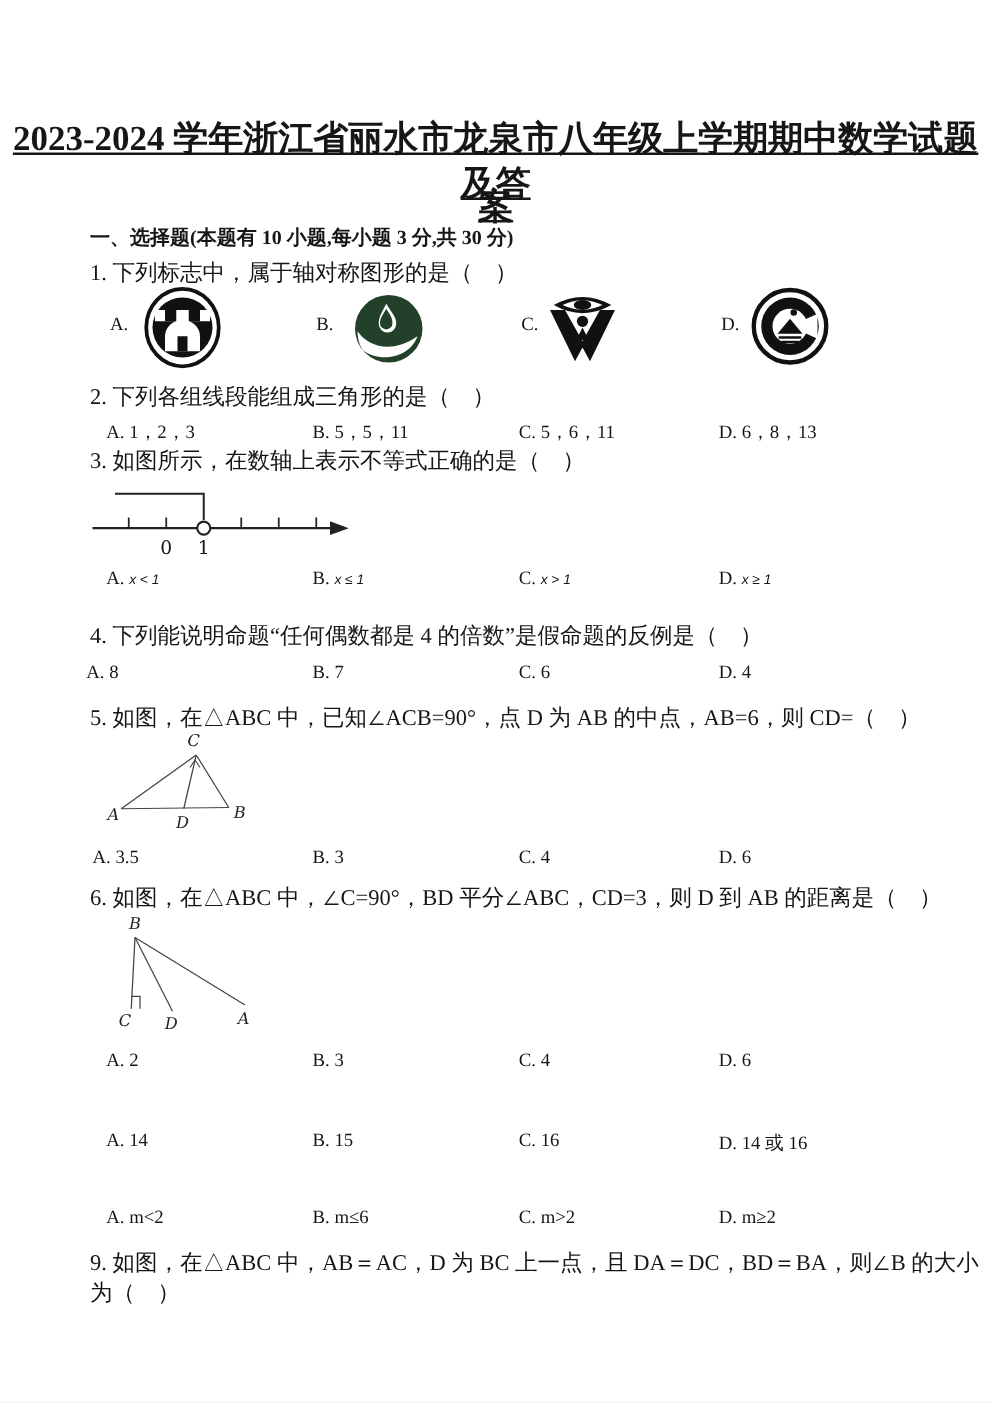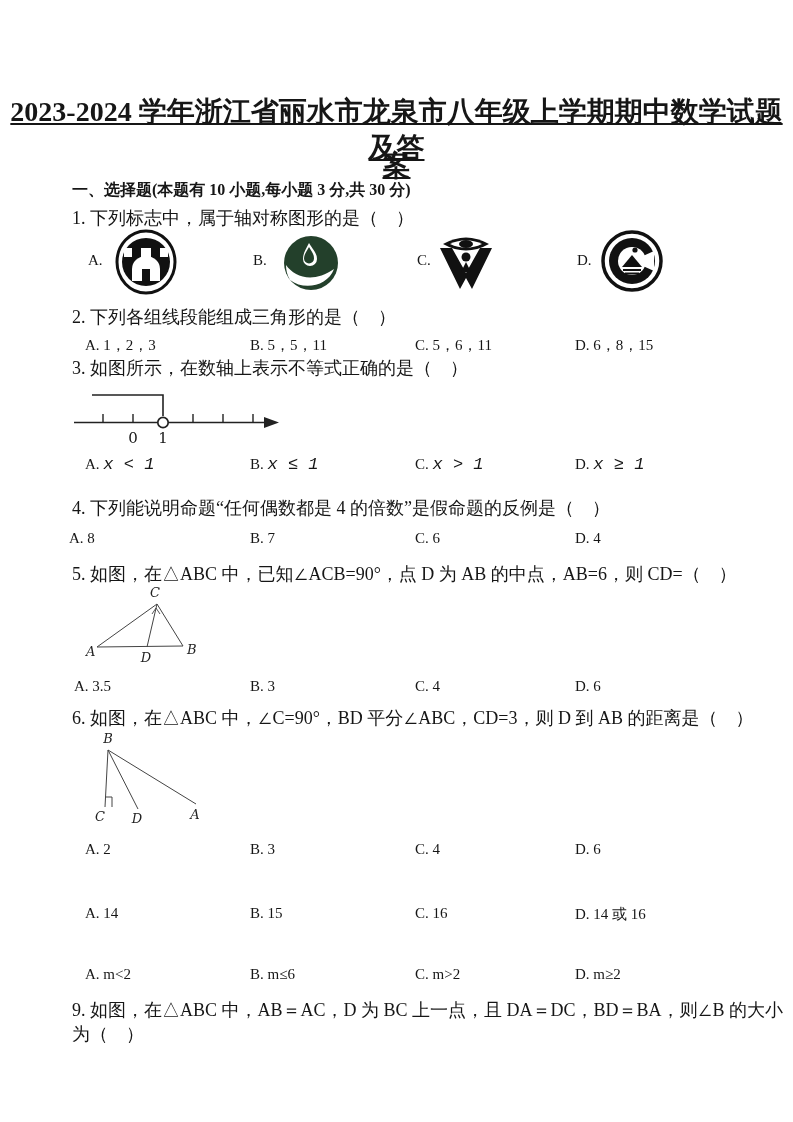--- a/index.html
+++ b/index.html
@@ -5,21 +5,21 @@
   html,body{margin:0;padding:0;background:#e8e8e8;}
   .page{
     position:relative;width:793px;height:1122px;background:#ffffff;
     font-family:"Liberation Serif", serif;color:#161616;overflow:hidden;
   }
   .abs{position:absolute;white-space:pre-wrap;}
   .title{left:0;width:793px;text-align:center;font-weight:bold;font-size:28px;line-height:1.3;text-decoration:underline;}
   .section{font-weight:bold;font-size:16px;}
   .stem{font-size:18px;}
   .opt{font-size:15px;}
-  .math{font-style:italic;font-size:17px;font-family:Liberation Mono, monospace;}
+  .math{font-style:italic;font-size:11px;font-family:Liberation Sans, sans-serif;}
   svg{display:block;}
   .fig-label{font-family:"DejaVu Serif", serif;font-style:italic;font-size:13px;fill:#222;}
   .axis-label{font-family:"DejaVu Serif", serif;font-style:normal;font-size:15px;fill:#161616;}
 </style>
 </head>
 <body>
 
 <div class="page">
 
   <div class="title abs" style="top:94px">2023-2024 学年浙江省丽水市龙泉市八年级上学期期中数学试题及答</div>
@@ -67,21 +67,21 @@
     <circle cx="35" cy="21" r="2.6" fill="#111"></circle>
     <path d="M22,38 L32,26 L42,38 Z" fill="#111"></path>
     <line x1="23" y1="41" x2="41" y2="41" stroke="#111" stroke-width="2"></line>
     <line x1="25" y1="44.5" x2="39" y2="44.5" stroke="#111" stroke-width="2"></line>
   </svg>
 
   <div class="stem abs" style="left:72px;top:305px">2. 下列各组线段能组成三角形的是（    ）</div>
   <span class="opt abs" style="left:85px;top:336px">A. 1，2，3</span>
   <span class="opt abs" style="left:250px;top:336px">B. 5，5，11</span>
   <span class="opt abs" style="left:415px;top:336px">C. 5，6，11</span>
-  <span class="opt abs" style="left:575px;top:336px">D. 6，8，15</span>
+  <span class="opt abs" style="left:575px;top:336px">D. 6，8，13</span>
 
   <div class="stem abs" style="left:72px;top:356px">3. 如图所示，在数轴上表示不等式正确的是（    ）</div>
   <svg class="abs" style="left:72px;top:388px" width="225" height="62" viewBox="0 0 225 62">
     <polyline points="20,7 91,7 91,28" fill="none" stroke="#222" stroke-width="1.6"></polyline>
     <line x1="2" y1="34.5" x2="194" y2="34.5" stroke="#222" stroke-width="1.7"></line>
     <polygon points="207,34.5 192,29 192,40" fill="#222"></polygon>
     <line x1="31" y1="26" x2="31" y2="34.5" stroke="#222" stroke-width="1.4"></line>
     <line x1="61" y1="26" x2="61" y2="34.5" stroke="#222" stroke-width="1.4"></line>
     <line x1="121" y1="26" x2="121" y2="34.5" stroke="#222" stroke-width="1.4"></line>
     <line x1="151" y1="26" x2="151" y2="34.5" stroke="#222" stroke-width="1.4"></line>

